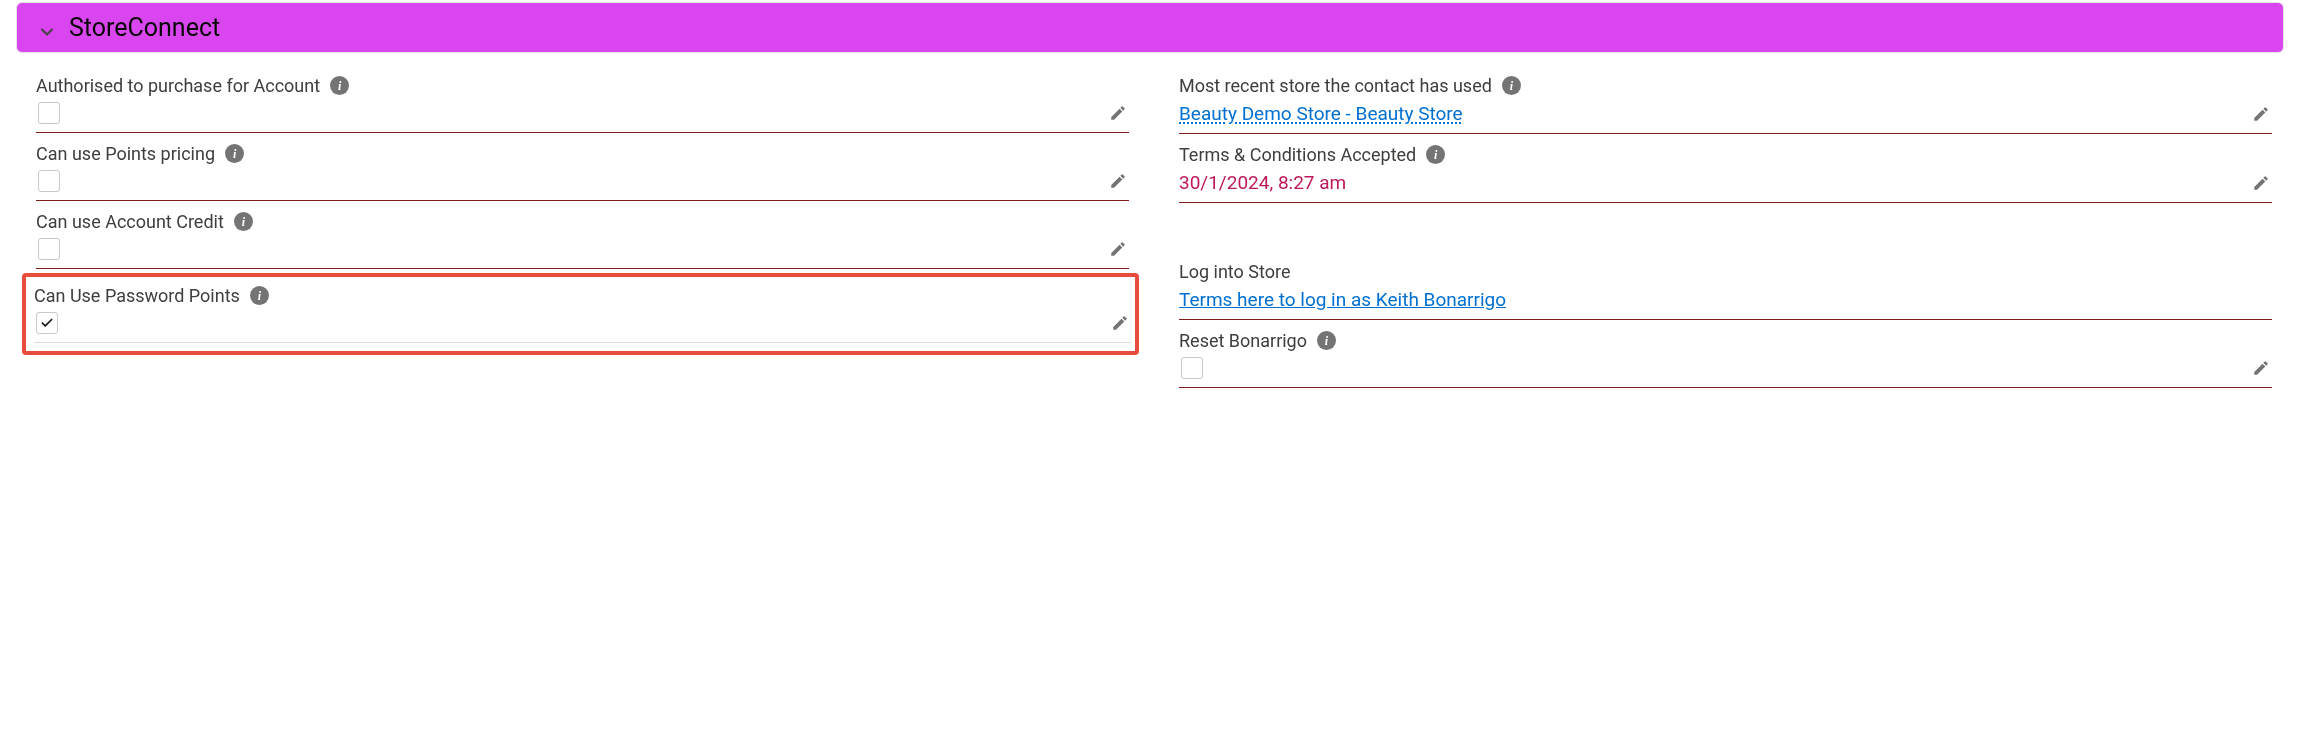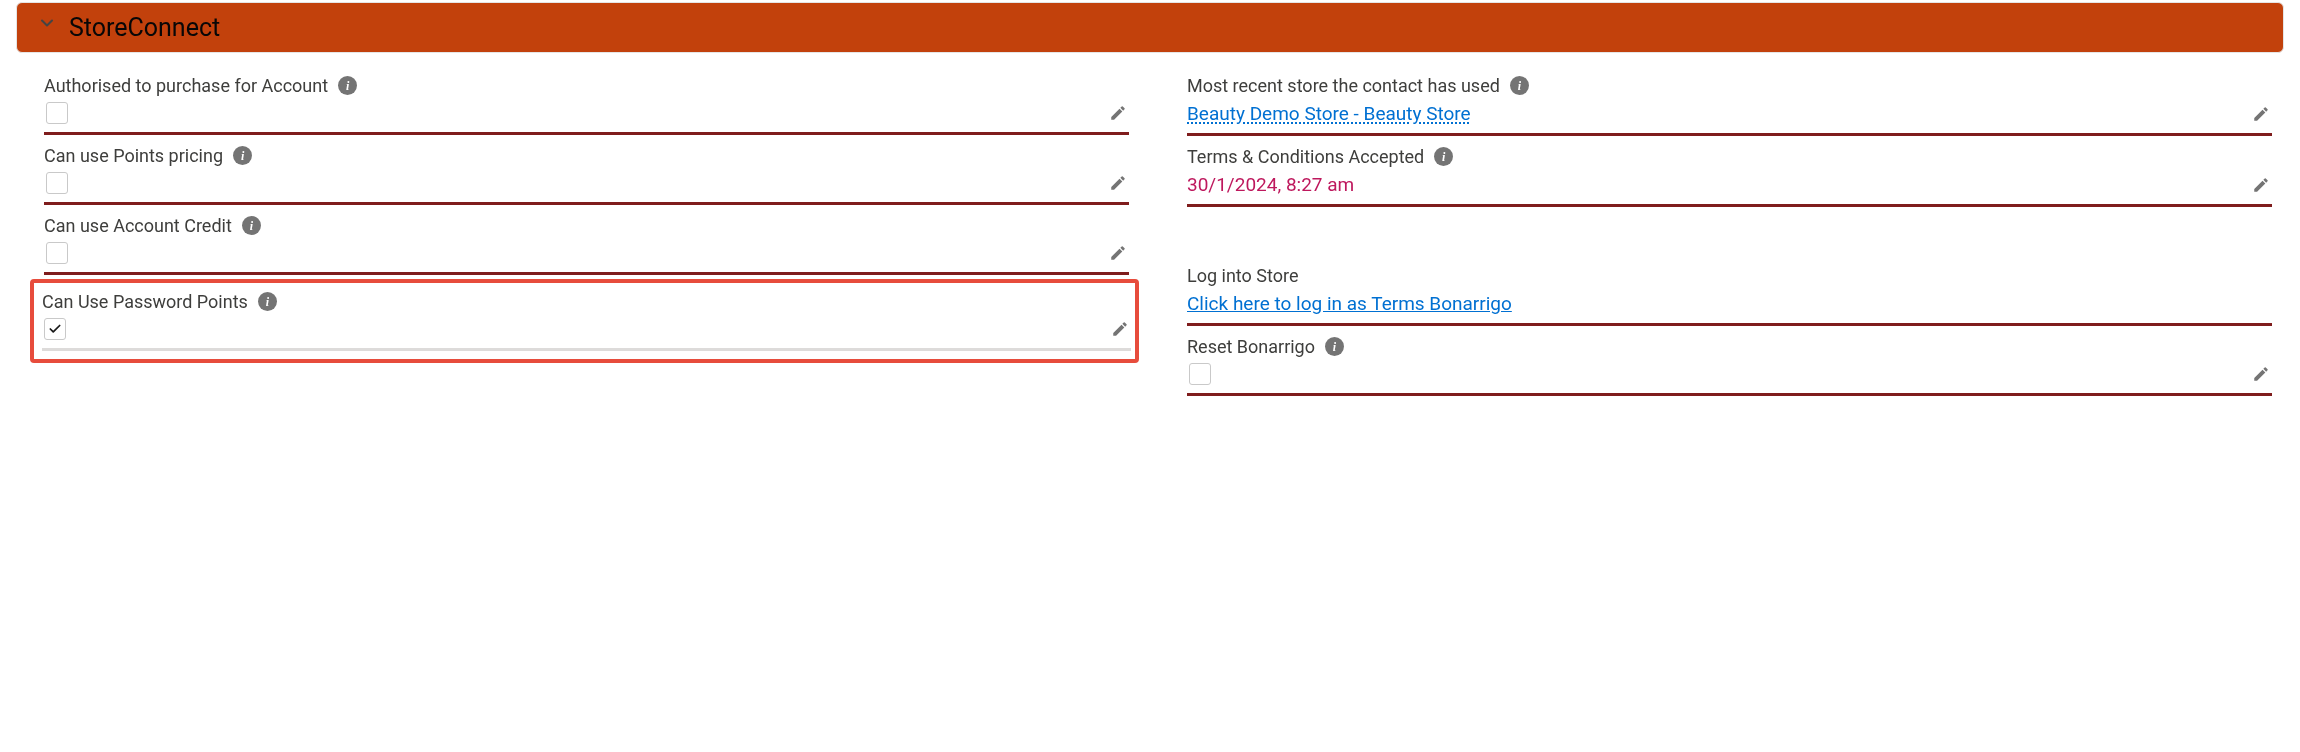--- a/index.html
+++ b/index.html
@@ -5,47 +5,46 @@
     * { box-sizing: border-box; margin: 0; padding: 0; }
     body {
       font-family: -apple-system, BlinkMacSystemFont, "Segoe UI", Roboto, Helvetica, Arial, sans-serif;
       background: #fff;
       padding: 0;
     }
     .section {
       width: 100%;
     }
     .section-header {
-      background: #c2410c;
+      background: #d946ef;
       border: 1px solid #e5e5e5;
       border-radius: 6px;
       padding: 10px 20px;
       display: flex;
-      align-items: flex-start;
+      align-items: flex-end;
       gap: 12px;
       margin: 2px 16px 0 16px;
     }
     .chevron {
       display: inline-block;
     }
     .chevron svg { display: block; }
     .section-title {
       font-size: 25px;
       font-weight: 400;
       color: #080707;
     }
     .columns {
       display: flex;
       gap: 50px;
       padding: 18px 28px 0 36px;
     }
     .col {
       flex: 1;
       min-width: 0;
-      margin-left: 8px;
     }
     .field {
       position: relative;
       padding: 0 0 6px 0;
     }
     .field-label-row {
       display: flex;
       align-items: center;
       gap: 10px;
       padding: 4px 0 2px 0;
@@ -67,21 +66,21 @@
       font-size: 12px;
       font-weight: 700;
       font-family: Georgia, serif;
       font-style: italic;
       line-height: 1;
     }
     .field-value-row {
       display: flex;
       align-items: center;
       justify-content: space-between;
-      border-bottom: 3px solid #7f1d1d;
+      border-bottom: 1px solid #7f1d1d;
       padding: 4px 0 8px 0;
       min-height: 34px;
     }
     .field-value {
       font-size: 19px;
       color: #be185d;
     }
     .field-value.link {
       color: #0070d2;
     }
@@ -243,21 +242,21 @@
         </div>
       </div>
 
       <div class="spacer"></div>
 
       <div class="field">
         <div class="field-label-row">
           <span class="field-label">Log into Store</span>
         </div>
         <div class="field-value-row">
-          <a href="#" class="field-value link">Click here to log in as Terms Bonarrigo</a>
+          <a href="#" class="field-value link">Terms here to log in as Keith Bonarrigo</a>
         </div>
       </div>
 
       <div class="field">
         <div class="field-label-row">
           <span class="field-label">Reset Bonarrigo</span>
           <span class="info-icon">i</span>
         </div>
         <div class="field-value-row">
           <span class="checkbox">

